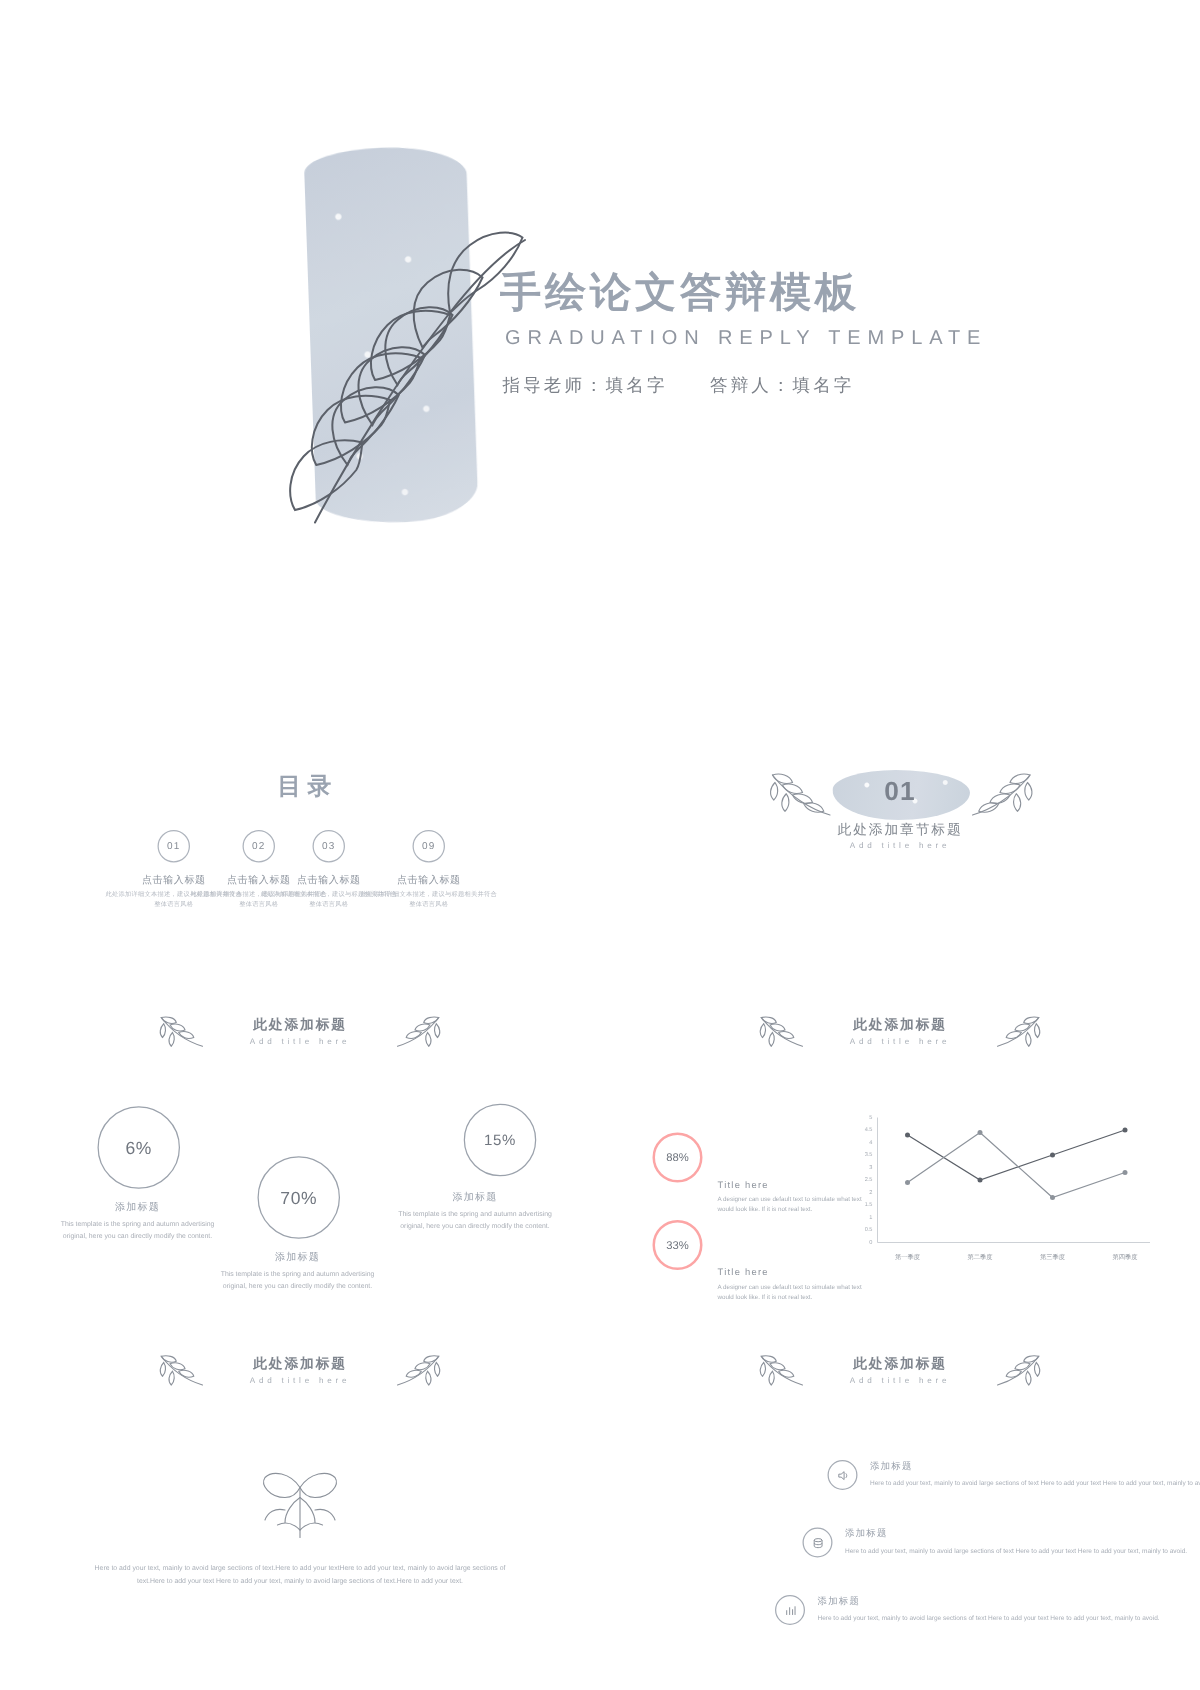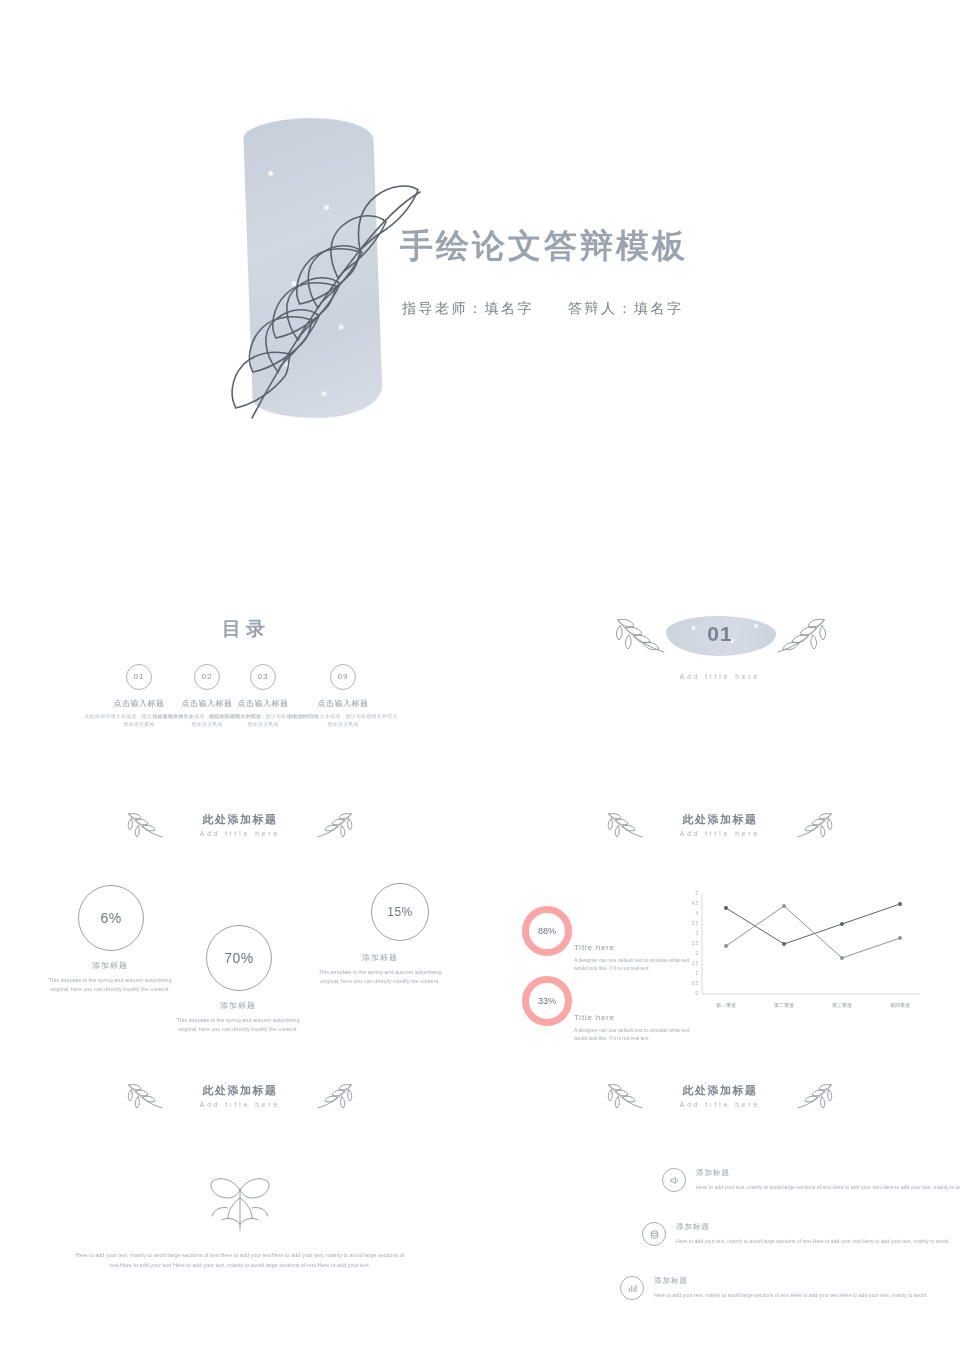--- a/index.html
+++ b/index.html
@@ -41,21 +41,21 @@
     opacity: 0.92;
     transform: rotate(-2deg);
   }
   .cover-leaf {
     position: absolute;
     left: 210px; top: 100px;
     width: 230px; height: 330px;
   }
   .cover-title {
     position: absolute;
-    left: 400px; top: 224px;
+    left: 400px; top: 212px;
     font-size: 33px;
     letter-spacing: 3px;
     color: #9aa3b0;
     font-weight: bold;
   }
   .cover-subtitle {
     position: absolute;
     left: 404px; top: 262px;
     font-size: 16px;
     letter-spacing: 5.5px;
@@ -126,21 +126,21 @@
     display: flex; align-items: center; justify-content: center;
     color: #70767f; letter-spacing: 0.5px;
   }
   .pct-cap { position: absolute; width: 140px; text-align: center; }
   .pct-cap .cap-t { font-size: 8px; color: #99a0ab; letter-spacing: 1px; margin-bottom: 5px; }
   .pct-cap .cap-b { font-size: 5.5px; color: #a9aeb6; line-height: 1.6; }
 
   
   #slide-chart { left: 480px; top: 790px; width: 480px; height: 290px; }
   .mini-circle {
-    position: absolute; width: 36px; height: 36px; border: 7px solid #fca5a5;
+    position: absolute; width: 36px; height: 36px; border: 2px solid #fca5a5;
     border-radius: 50%; display: flex; align-items: center; justify-content: center;
     font-size: 9px; color: #6e747d;
   }
   .chart-txt { position: absolute; width: 120px; }
   .chart-txt .ct-t { font-size: 7.5px; color: #8e949d; letter-spacing: 1px; margin-bottom: 4px; margin-top: 36px; }
   .chart-txt .ct-b { font-size: 5px; color: #a7adb5; line-height: 1.65; }
   .axis-lbl { position: absolute; font-size: 4.5px; color: #a7adb5; text-align: right; width: 14px; }
   .xcat { position: absolute; font-size: 5px; color: #8d939c; text-align: center; width: 48px; }
 
   
@@ -180,20 +180,21 @@
       <path d="M108 208 C96 190 94 168 108 156 C124 142 144 144 152 152 C144 170 128 188 116 198 C110 203 109 206 108 208 Z"></path>
       <path d="M88 240 C75 222 72 200 86 188 C102 174 122 176 130 184 C122 202 106 220 95 230 C90 235 89 238 88 240 Z"></path>
       <path d="M68 272 C54 254 51 232 65 220 C81 206 101 208 109 216 C101 234 85 252 74 262 C69 267 69 270 68 272 Z"></path>
       <path d="M150 152 C132 146 112 148 100 160 C86 174 84 194 90 204 C110 200 130 186 142 172 C147 166 149 156 150 152 Z"></path>
       <path d="M126 186 C108 180 88 182 76 194 C62 208 60 228 66 238 C86 234 106 220 118 206 C123 200 125 190 126 186 Z"></path>
       <path d="M102 220 C84 214 64 216 52 228 C38 242 37 262 43 272 C63 268 83 254 95 240 C100 234 101 224 102 220 Z"></path>
       <path d="M80 254 C63 250 44 253 33 265 C20 279 20 298 26 308 C45 304 64 290 75 276 C79 270 79 258 80 254 Z"></path>
     </g>
   </svg>
   <div class="cover-title">手绘论文答辩模板</div>
+  <div class="cover-subtitle">GRADUATION REPLY TEMPLATE</div>
   <div class="cover-meta">
     <span>指导老师：填名字</span><span class="gap"></span><span>答辩人：填名字</span>
   </div>
 </div>
 
 <div class="slide" id="slide-toc">
   <div class="toc-title">目录</div>
 
   <div class="toc-item" style="left:84px; top:104px;">
     <div class="toc-circle">01</div>
@@ -235,20 +236,21 @@
       <path d="M54 40 C40 36 22 26 8 8"></path>
       <path d="M8 8 C14 6 22 8 24 14 C18 16 11 14 8 8 Z"></path>
       <path d="M16 16 C22 14 30 16 32 22 C26 24 19 22 16 16 Z"></path>
       <path d="M24 24 C30 22 38 24 40 30 C34 32 27 30 24 24 Z"></path>
       <path d="M33 31 C39 29 47 31 49 37 C43 39 36 37 33 31 Z"></path>
       <path d="M10 14 C6 18 5 24 9 28 C13 24 13 18 10 14 Z"></path>
       <path d="M19 23 C15 27 14 33 18 37 C22 33 22 27 19 23 Z"></path>
     </g>
   </svg>
   <div class="sec-num">01</div>
+  <div class="sec-title">此处添加章节标题</div>
   <div class="sec-sub">Add title here</div>
 </div>
 
 <div class="slide" id="slide-pct">
   <div class="hdr" style="left:130px; top:22px;">
     <svg class="w-l" viewBox="0 0 40 32">
       <g fill="none" stroke="#8b919a" stroke-width="0.9" stroke-linecap="round">
         <path d="M38 29 C28 26 15 19 5 6"></path>
         <path d="M5 6 C10 5 16 6 17 10 C13 12 7 10 5 6 Z"></path>
         <path d="M12 12 C17 10 23 12 24 16 C19 18 14 16 12 12 Z"></path>

